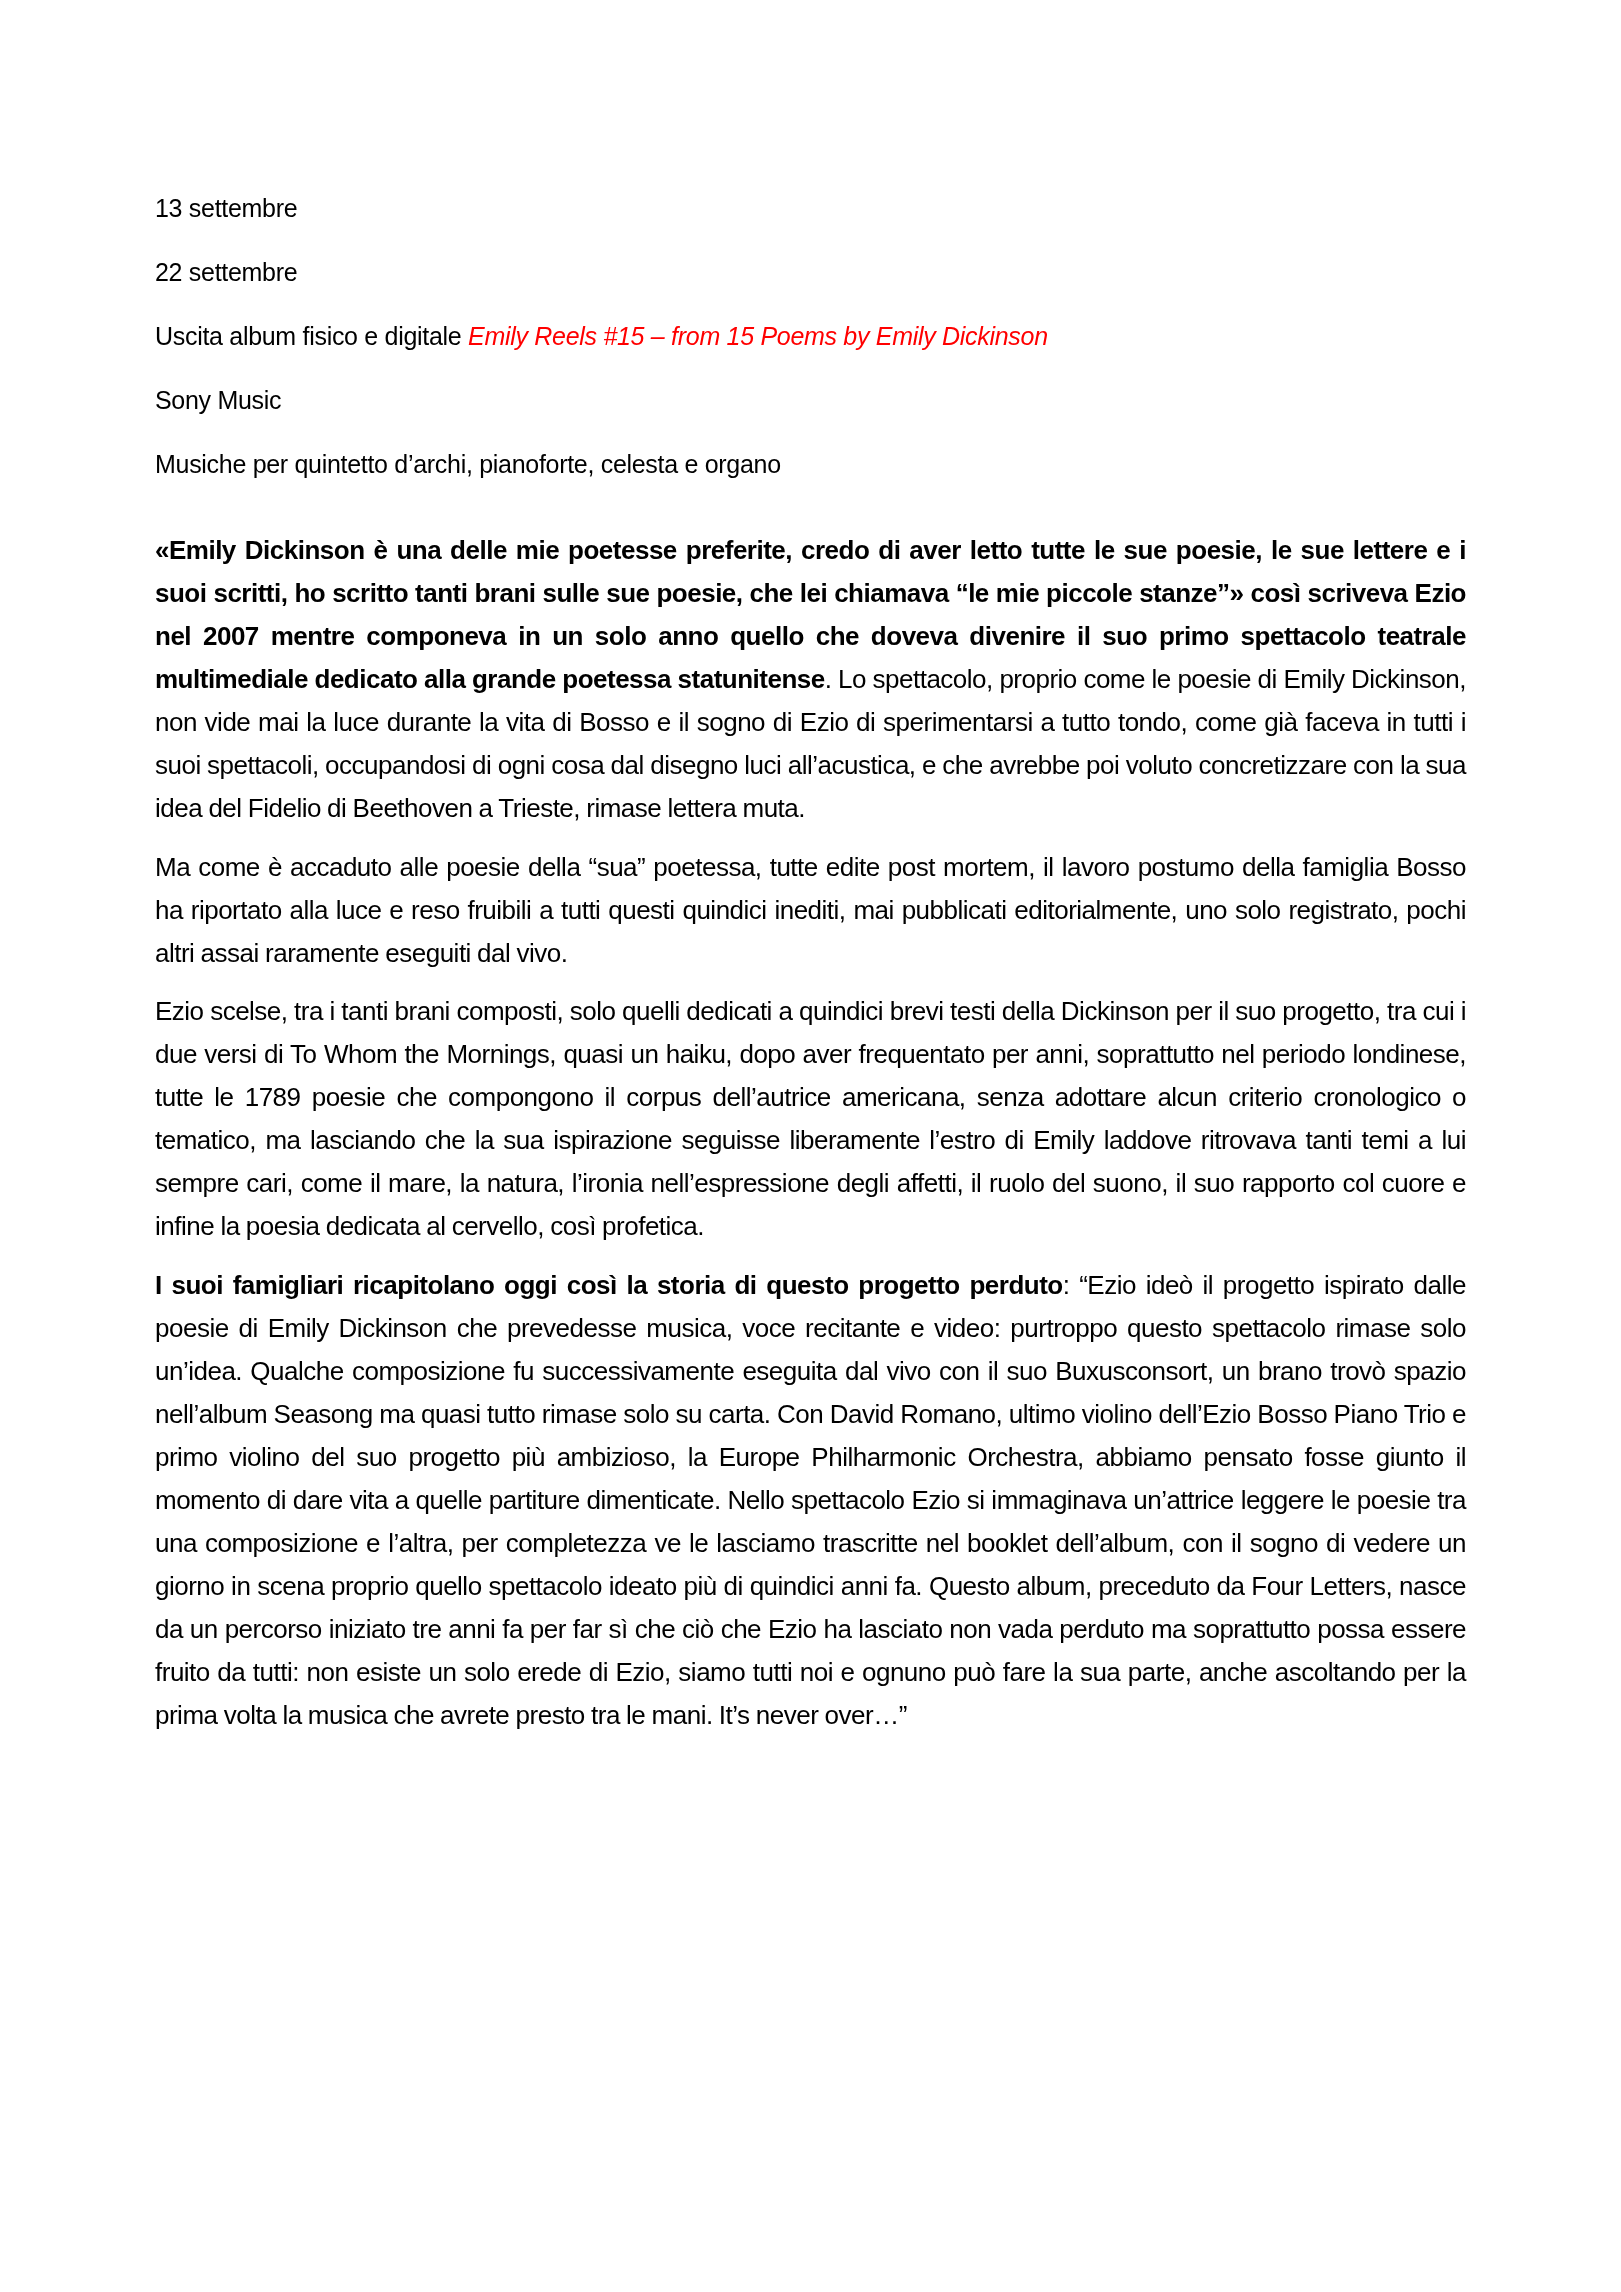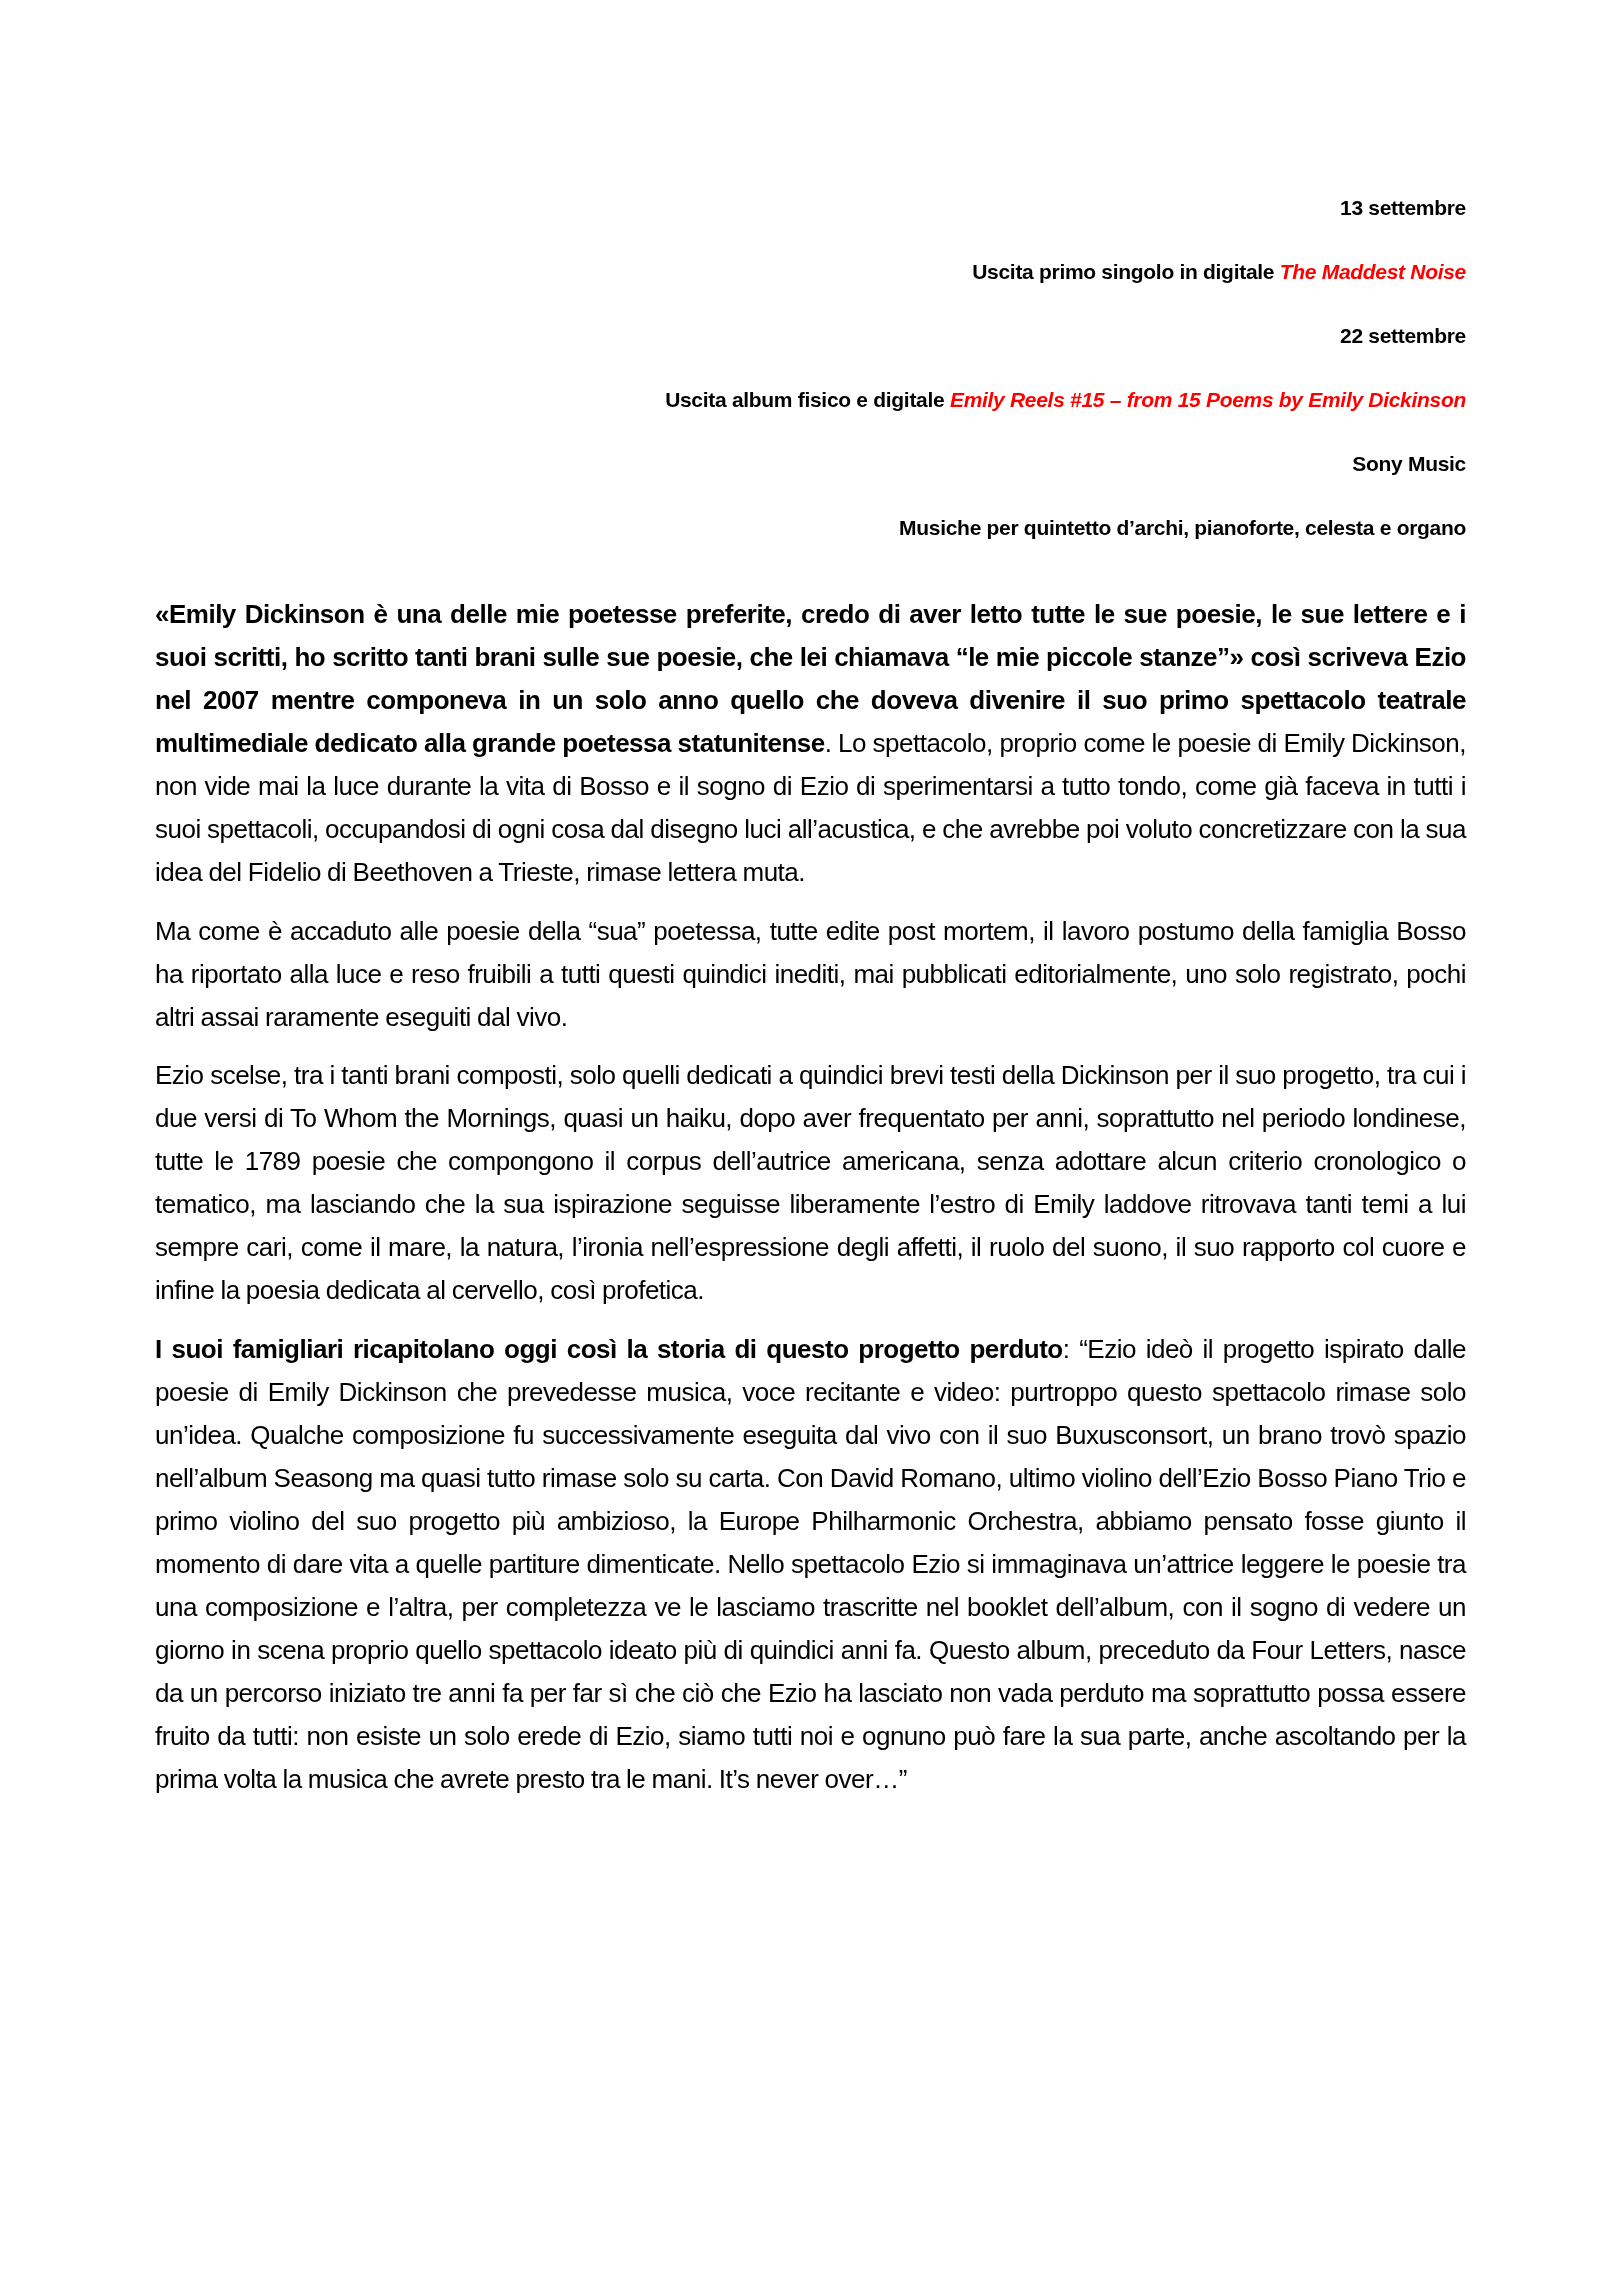--- a/index.html
+++ b/index.html
@@ -11,23 +11,23 @@
       color: #000000;
       overflow: hidden;
     }
     .page {
       position: absolute;
       left: 155px;
       top: 192px;
       width: 1311px;
     }
     .header-line {
-      text-align: right;
-      font-weight: bold;
-      font-size: 21px;
+      text-align: left;
+      font-weight: normal;
+      font-size: 25px;
       line-height: 32px;
       margin: 0 0 32px 0;
       letter-spacing: -0.3px;
     }
     .red { color: #ff0000; font-style: italic; }
     .body-para {
       font-size: 26px;
       line-height: 43px;
       text-align: justify;
       margin: 0 0 15.7px 0;
@@ -39,23 +39,20 @@
     .i { }
     .bi { font-weight: bold; }
   </style>
 </head>
 <body>
 
 <div class="page">
 
   <div class="header-line">13 settembre</div>
 
-  <div class="header-line">
-    <span>Uscita primo singolo in digitale </span><span class="red">The Maddest Noise</span>
-  </div>
 
   <div class="header-line">22 settembre</div>
 
   <div class="header-line">
     <span>Uscita album fisico e digitale </span><span class="red">Emily Reels #15 – from 15 Poems by Emily Dickinson</span>
   </div>
 
   <div class="header-line">Sony Music</div>
 
   <div class="header-line">Musiche per quintetto d’archi, pianoforte, celesta e organo</div>

